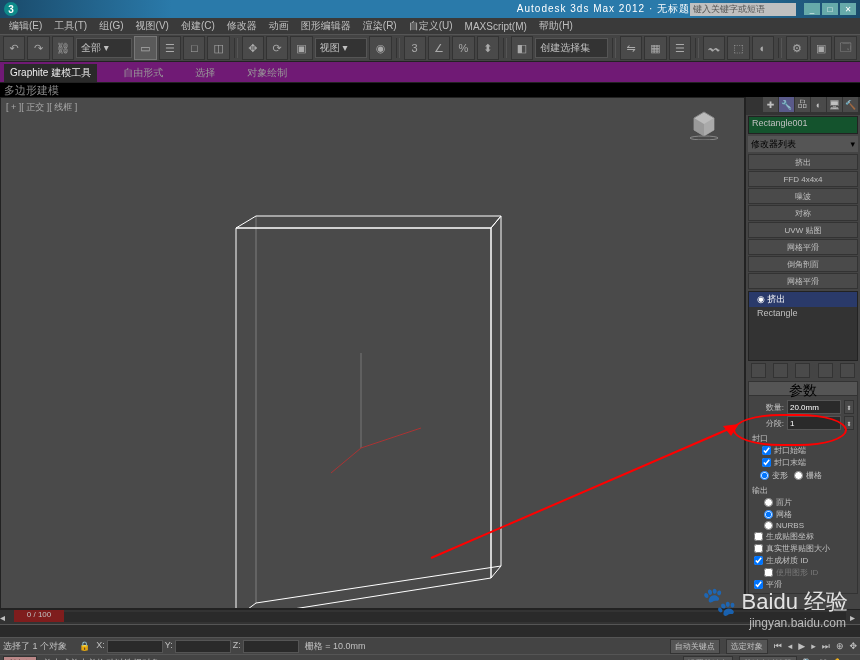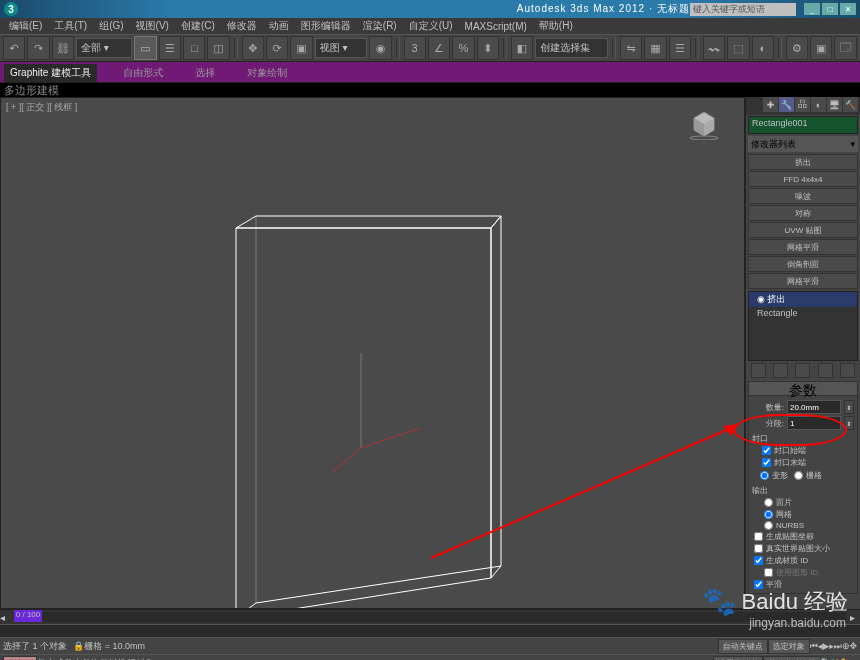--- a/index.html
+++ b/index.html
@@ -45,22 +45,22 @@
 .param-row .spin{flex:1;height:12px;background:#2a2a2a;border:1px solid #555;color:#fff;font-size:8px;padding:0 2px;display:flex;align-items:center}
 .param-row .spbtn{width:8px;height:12px;background:#4a4a4a;border:1px solid #333;font-size:6px;display:flex;align-items:center;justify-content:center}
 .chk{display:flex;align-items:center;gap:3px;margin:1px 0;font-size:8px;padding-left:10px}
 .chk input{width:9px;height:9px;margin:0}
 .rad{display:flex;align-items:center;gap:3px;margin:1px 0;font-size:8px;padding-left:12px}
 .rad input{width:9px;height:9px;margin:0}
 .highlight{position:absolute;border:2px solid red;border-radius:50%/60%;pointer-events:none}
 .arrow{position:absolute;pointer-events:none}
 .timeline{height:14px;background:#333;display:flex;align-items:center;border-top:1px solid #222}
 .timeline .track{flex:1;height:10px;background:#2a2a2a;margin:0 4px;position:relative}
-.timeline .frame{position:absolute;left:0;top:-2px;width:28px;height:12px;background:#6d28d9;font-size:8px;text-align:center}
-.status1,.status2{height:16px;background:#444;border-top:1px solid #555;display:flex;align-items:center;font-size:9px;padding:0 3px}
+.timeline .frame{position:absolute;left:0;top:-2px;width:50px;height:12px;background:#7f1d1d;font-size:8px;text-align:center}
+.status1,.status2{height:16px;background:#444;border-top:1px solid #555;display:flex;align-items:center;font-size:9px;gap:6px;padding:0 3px}
 .status1 .coord{display:flex;gap:2px}
 .status1 .cinp{width:50px;height:11px;background:#2a2a2a;border:1px solid #555;padding:0 2px}
 .btn-sm{height:13px;background:#555;border:1px solid #333;padding:0 4px;font-size:8px;display:flex;align-items:center}
 .watermark{position:absolute;right:12px;bottom:42px;color:#fff;font-size:22px;opacity:0.85;display:flex;align-items:center;gap:4px;pointer-events:none}
 .watermark .paw{font-size:28px}
 .wm-sub{position:absolute;right:14px;bottom:30px;font-size:12px;color:#ddd;opacity:0.8;pointer-events:none}
 </style>
 </head>
 <body>
 
@@ -275,20 +275,25 @@
   <div class="track">
       <div class="frame">0 / 100</div>
     </div>
   <span style="width:10px">▸</span>
 </div>
 <div style="height:12px;background:#2a2a2a;border-top:1px solid #555"></div>
 
 <div class="status1">
   <span style="width:70px">选择了 1 个对象</span>
   <span>🔒</span>
+  <div class="coord">
+    X:<div class="cinp"></div>
+    Y:<div class="cinp"></div>
+    Z:<div class="cinp"></div>
+  </div>
   <span>栅格 = 10.0mm</span>
   <span style="flex:1"></span>
   <div class="btn-sm">自动关键点</div>
   <div class="btn-sm">选定对象</div>
   <span>⏮</span>
   <span>◂</span>
   <span>▶</span>
   <span>▸</span>
   <span>⏭</span>
   <span>⊕</span>

